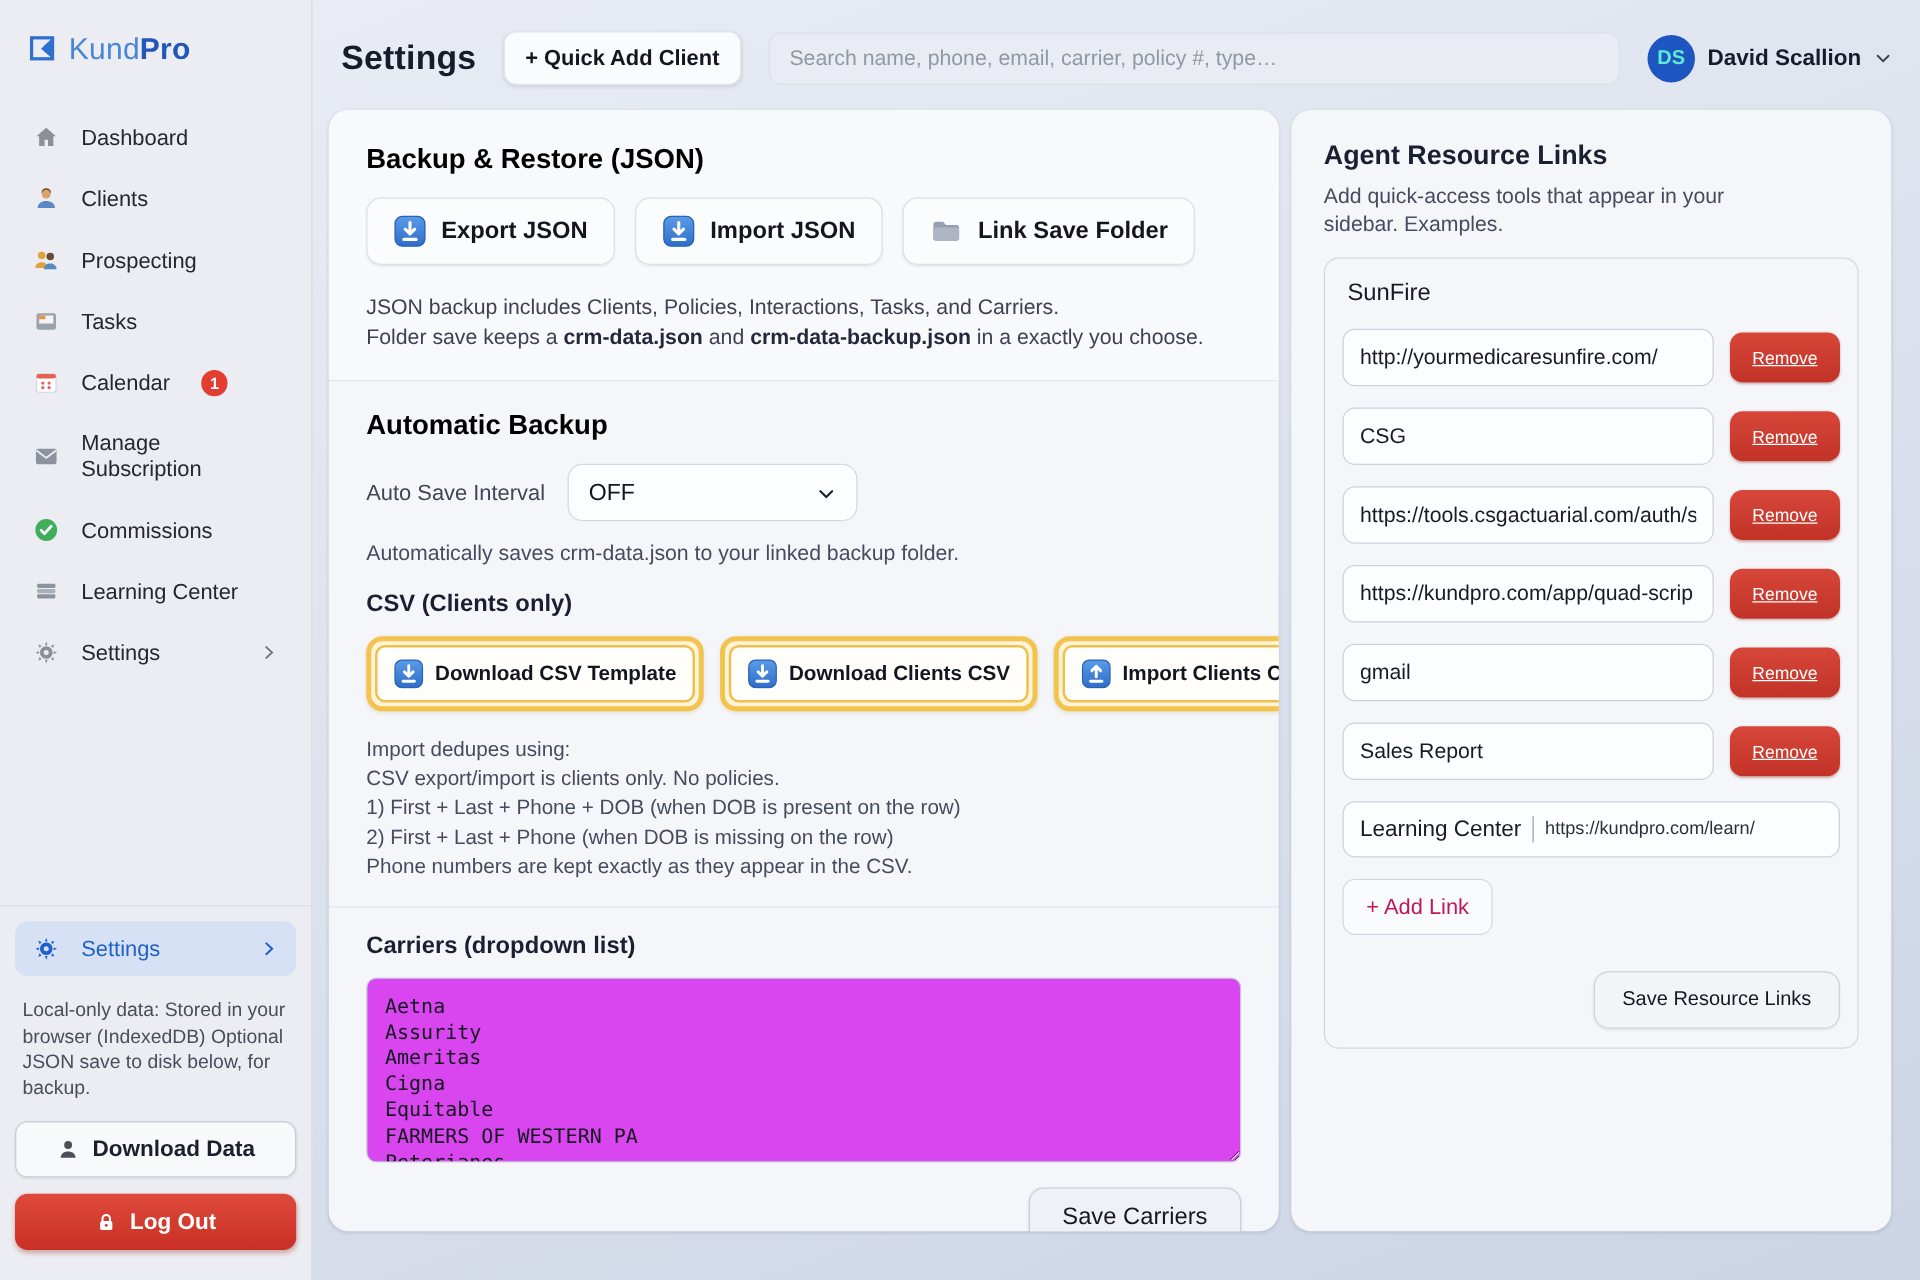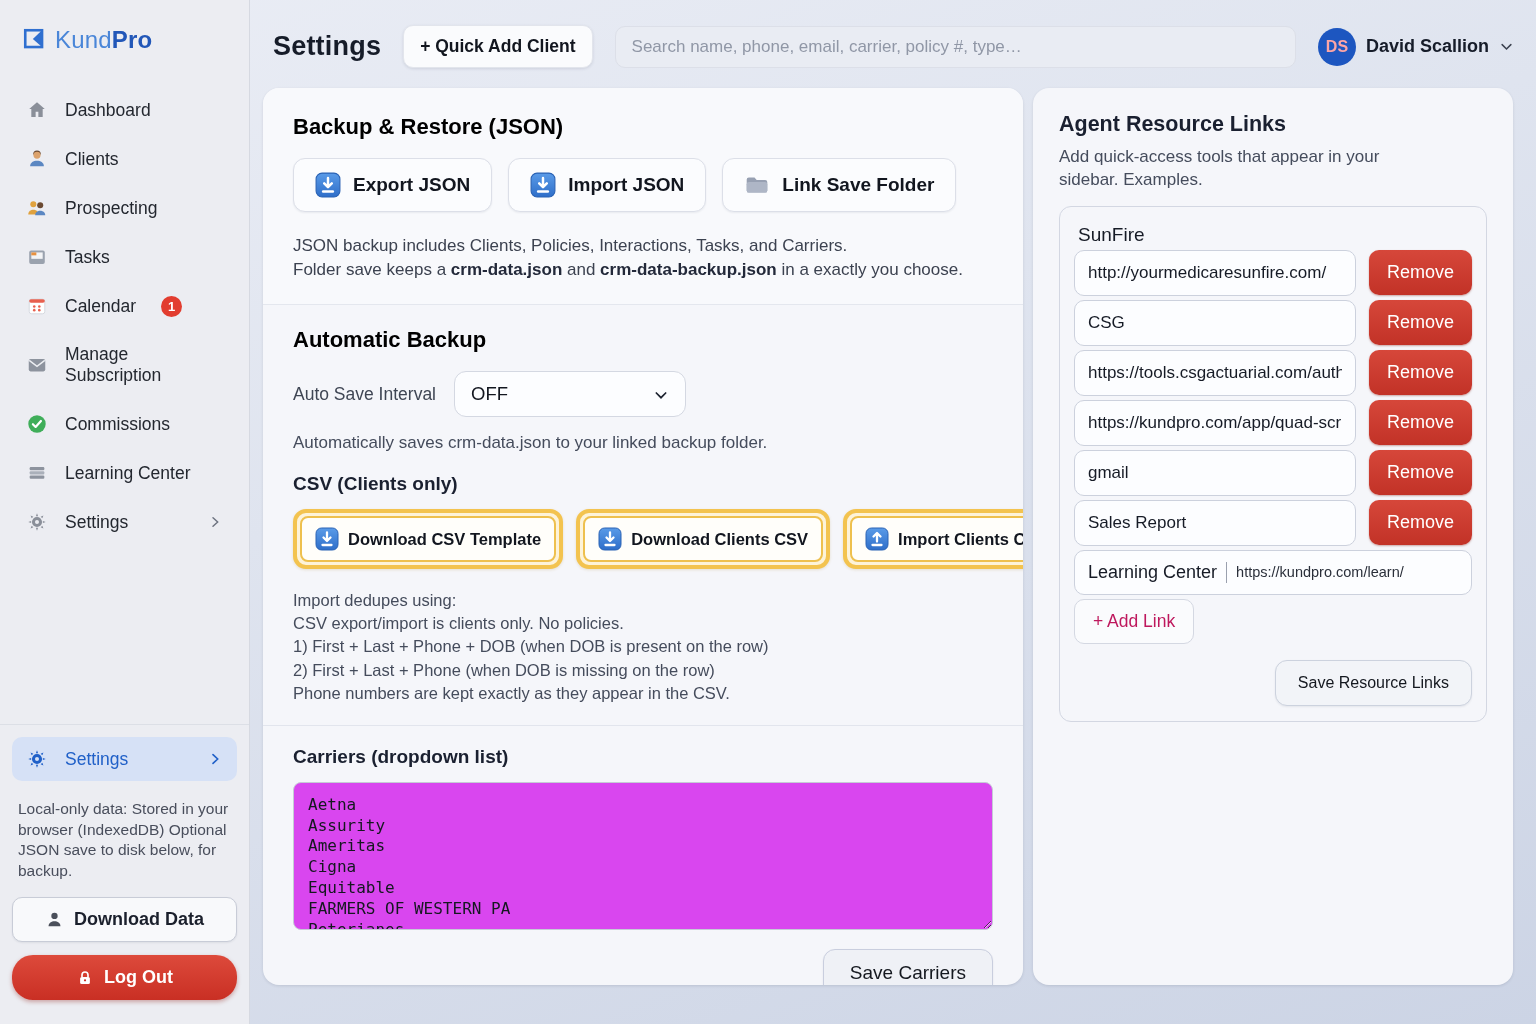--- a/index.html
+++ b/index.html
@@ -28,34 +28,34 @@
     width:21px; height:21px; border-radius:50%; display:inline-flex; align-items:center; justify-content:center; }
   .sidebar-bottom { margin-top:auto; border-top:1px solid #dcdfe6; padding:12px 12px 24px; }
   .active-pill { display:flex; align-items:center; gap:17px; background:#d6e1f6;
     border-radius:10px; padding:11px 14px; color:#2060c8; font-size:17.5px; font-weight:500; cursor:pointer; }
   .active-pill .chev { margin-left:auto; }
   .local-note { font-size:15.5px; color:#494e5c; line-height:1.32; padding:18px 6px 16px; }
   .btn-dl-data { width:100%; display:flex; align-items:center; justify-content:center; gap:10px;
     background:#f8f9fb; border:1px solid #c8ccd7; border-radius:10px; padding:11px;
     font-size:18px; font-weight:700; color:#1b202c; cursor:pointer; box-shadow:0 1px 2px rgba(30,40,70,.08); }
   .btn-logout { width:100%; margin-top:13px; display:flex; align-items:center; justify-content:center; gap:10px;
-    background:linear-gradient(180deg,#dd4a3b,#c92f24); border:none; border-radius:21px; padding:12px;
+    background:linear-gradient(180deg,#dd4a3b,#c92f24); border:none; border-radius:10px; padding:12px;
     font-size:18px; font-weight:600; color:#fff; cursor:pointer; box-shadow:0 2px 4px rgba(140,30,20,.35); }
 
   
   .main { flex:1; display:flex; flex-direction:column; min-width:0; }
   .topbar { display:flex; align-items:center; gap:22px; padding:25px 22px 20px 23px; }
   .page-title { font-size:27px; font-weight:800; color:#161c29; letter-spacing:.2px; }
   .btn-quick-add { background:#fafbfd; border:1px solid #e2e5ec; border-radius:10px; padding:10px 16px;
     font-size:17.5px; font-weight:600; color:#12161f; cursor:pointer; box-shadow:0 1px 3px rgba(30,40,70,.12); white-space:nowrap; }
   .search-input { flex:1; background:#e9ecf3; border:1px solid #dcdfe8; border-radius:10px;
     padding:10px 16px; font-size:17px; color:#2a2f3a; font-family:"Liberation Sans",sans-serif; }
   .search-input::placeholder { color:#9097a6; }
   .profile { display:flex; align-items:center; gap:10px; cursor:pointer; }
-  .avatar { width:38px; height:38px; border-radius:50%; background:#1d56c0; color:#fca5a5;
+  .avatar { width:38px; height:38px; border-radius:50%; background:#1d56c0; color:#5eead4;
     font-size:16px; font-weight:700; display:flex; align-items:center; justify-content:center; }
   .profile-name { font-size:18px; font-weight:600; color:#161c29; }
 
   .content { display:flex; gap:10px; padding:0 22px 39px 13px; flex:1; min-height:0; }
   .card { background:#f5f6fa; border-radius:16px; box-shadow:0 1px 3px rgba(25,35,60,.12); overflow:hidden; }
   .card-main { width:760px; min-width:760px; display:flex; flex-direction:column; }
   .card-side { width:480px; min-width:480px; padding:24px 26px; }
 
   
   .sec-top { background:#f8f9fc; padding:26px 30px 22px; border-bottom:1px solid #e4e7ee; }
@@ -92,29 +92,29 @@
     padding:12px 14px; font-family:"DejaVu Sans Mono", monospace; font-size:16px; line-height:1.3;
     color:#14181f; overflow:hidden;
   }
   .save-carriers-row { text-align:right; margin-top:15px; }
   .btn-secondary { background:#eff1f6; border:1px solid #c9cede; border-radius:12px; padding:12px 26px;
     font-size:19px; color:#14181f; cursor:pointer; box-shadow:0 1px 2px rgba(30,40,70,.08); }
 
   
   h2.side-h { font-size:21.5px; font-weight:800; color:#1a2030; margin-bottom:9px; }
   .side-sub { font-size:17px; color:#454c5c; line-height:1.35; max-width:370px; margin-bottom:14px; }
-  .group { border:1.5px solid #d3d7e2; border-radius:12px; padding:15px 14px; display:flex; flex-direction:column; gap:4px; }
+  .group { border:1.5px solid #d3d7e2; border-radius:12px; padding:15px 14px; display:flex; flex-direction:column; gap:17px; }
   .group-label { font-size:19px; color:#161b26; padding:2px 4px 0; }
   .link-row { display:flex; align-items:center; gap:13px; }
   .link-input { flex:1; min-width:0; background:#fcfdff; border:1px solid #ccd1dd; border-radius:10px;
     padding:12px 13px; font-size:17px; color:#161b26; font-family:"Liberation Sans",sans-serif;
     white-space:nowrap; overflow:hidden; }
   .btn-remove { background:linear-gradient(180deg,#d6473a,#c23227); border:none; border-radius:10px;
-    color:#fff; font-size:18px; font-weight:500; padding:12px 18px; cursor:pointer;
-    box-shadow:0 1px 2px rgba(120,20,10,.35); }
+    color:#fff; font-size:14px; font-weight:500; padding:12px 18px; cursor:pointer;
+    box-shadow:0 1px 2px rgba(120,20,10,.35);text-decoration:underline; }
   .wide-link { display:flex; align-items:center; gap:9px; background:#fcfdff; border:1px solid #ccd1dd;
     border-radius:10px; padding:11px 13px; }
   .wide-name { font-size:18px; color:#161b26; }
   .text-caret { width:1px; height:21px; background:#9aa0ae; }
   .wide-url { font-size:14.5px; color:#2a2f3a; }
   .btn-add-link { align-self:flex-start; background:#fafbfd; border:1px solid #d4d8e2; border-radius:10px;
     padding:11px 18px; font-size:17.5px; color:#be185d; cursor:pointer; }
   .btn-save-links { align-self:flex-end; margin-top:12px; background:#f2f4f8; border:1px solid #ccd2de;
     border-radius:12px; padding:13px 22px; font-size:16px; color:#14181f; cursor:pointer;
     box-shadow:0 1px 2px rgba(30,40,70,.08); }

